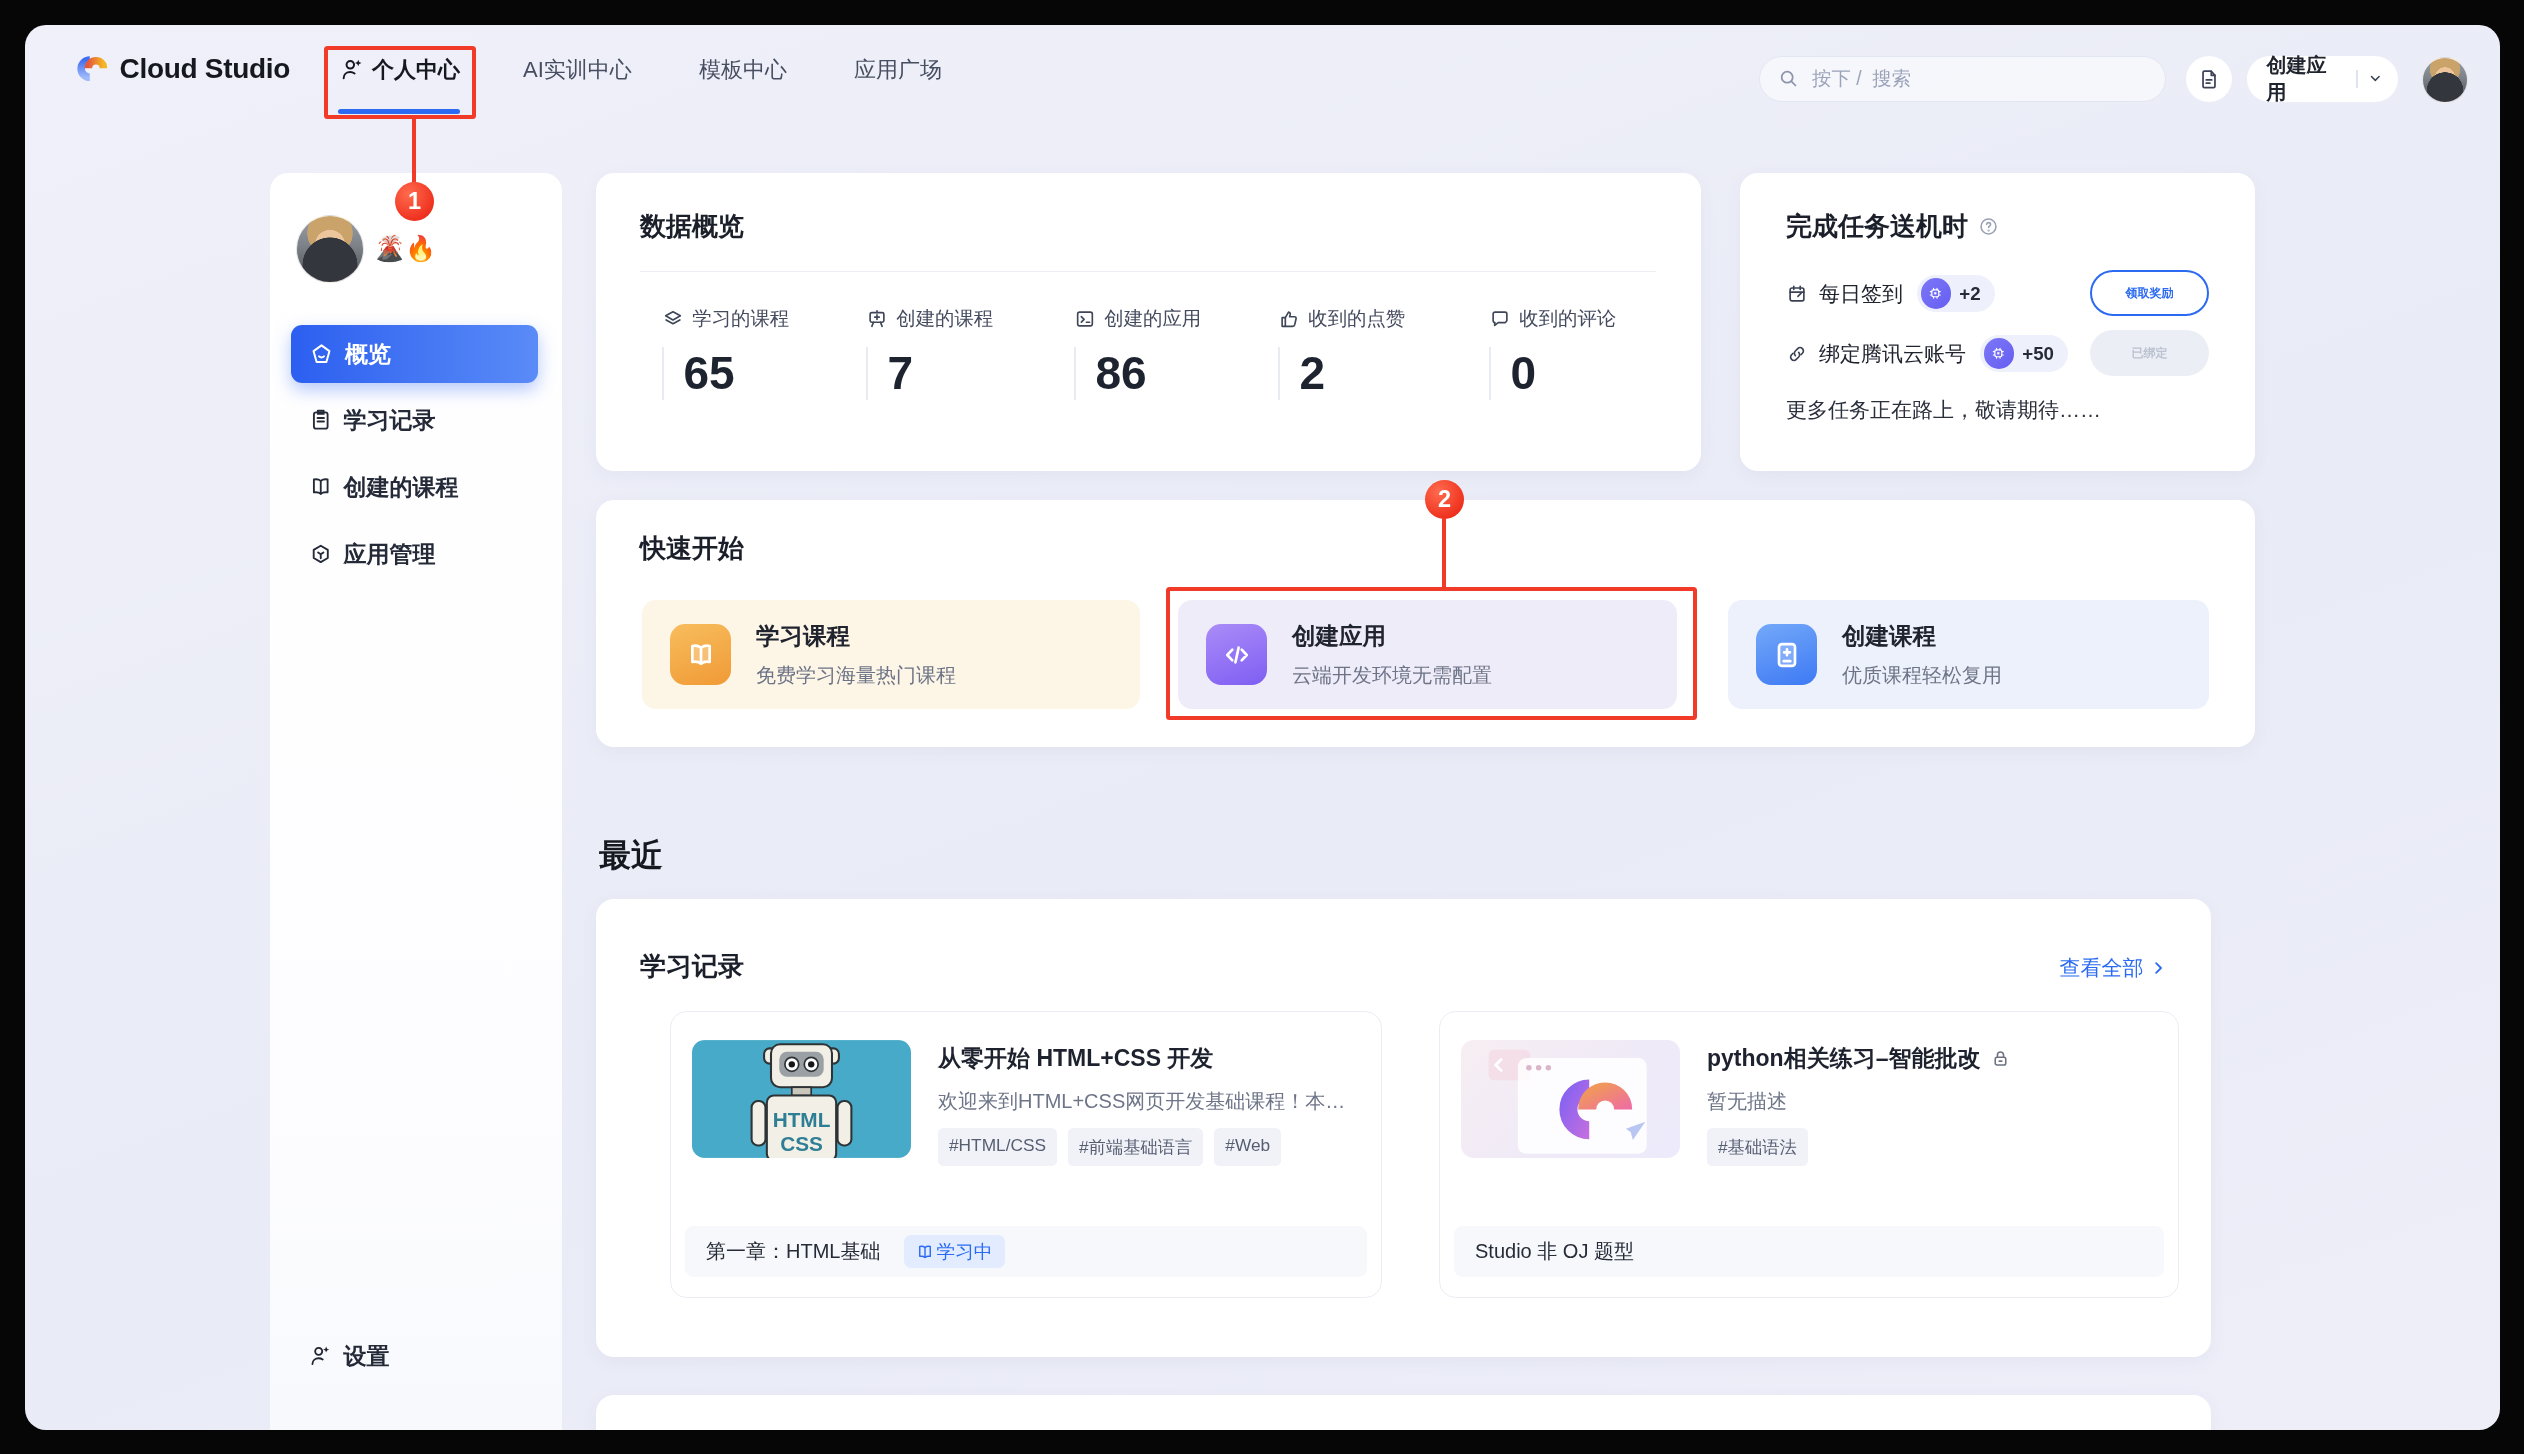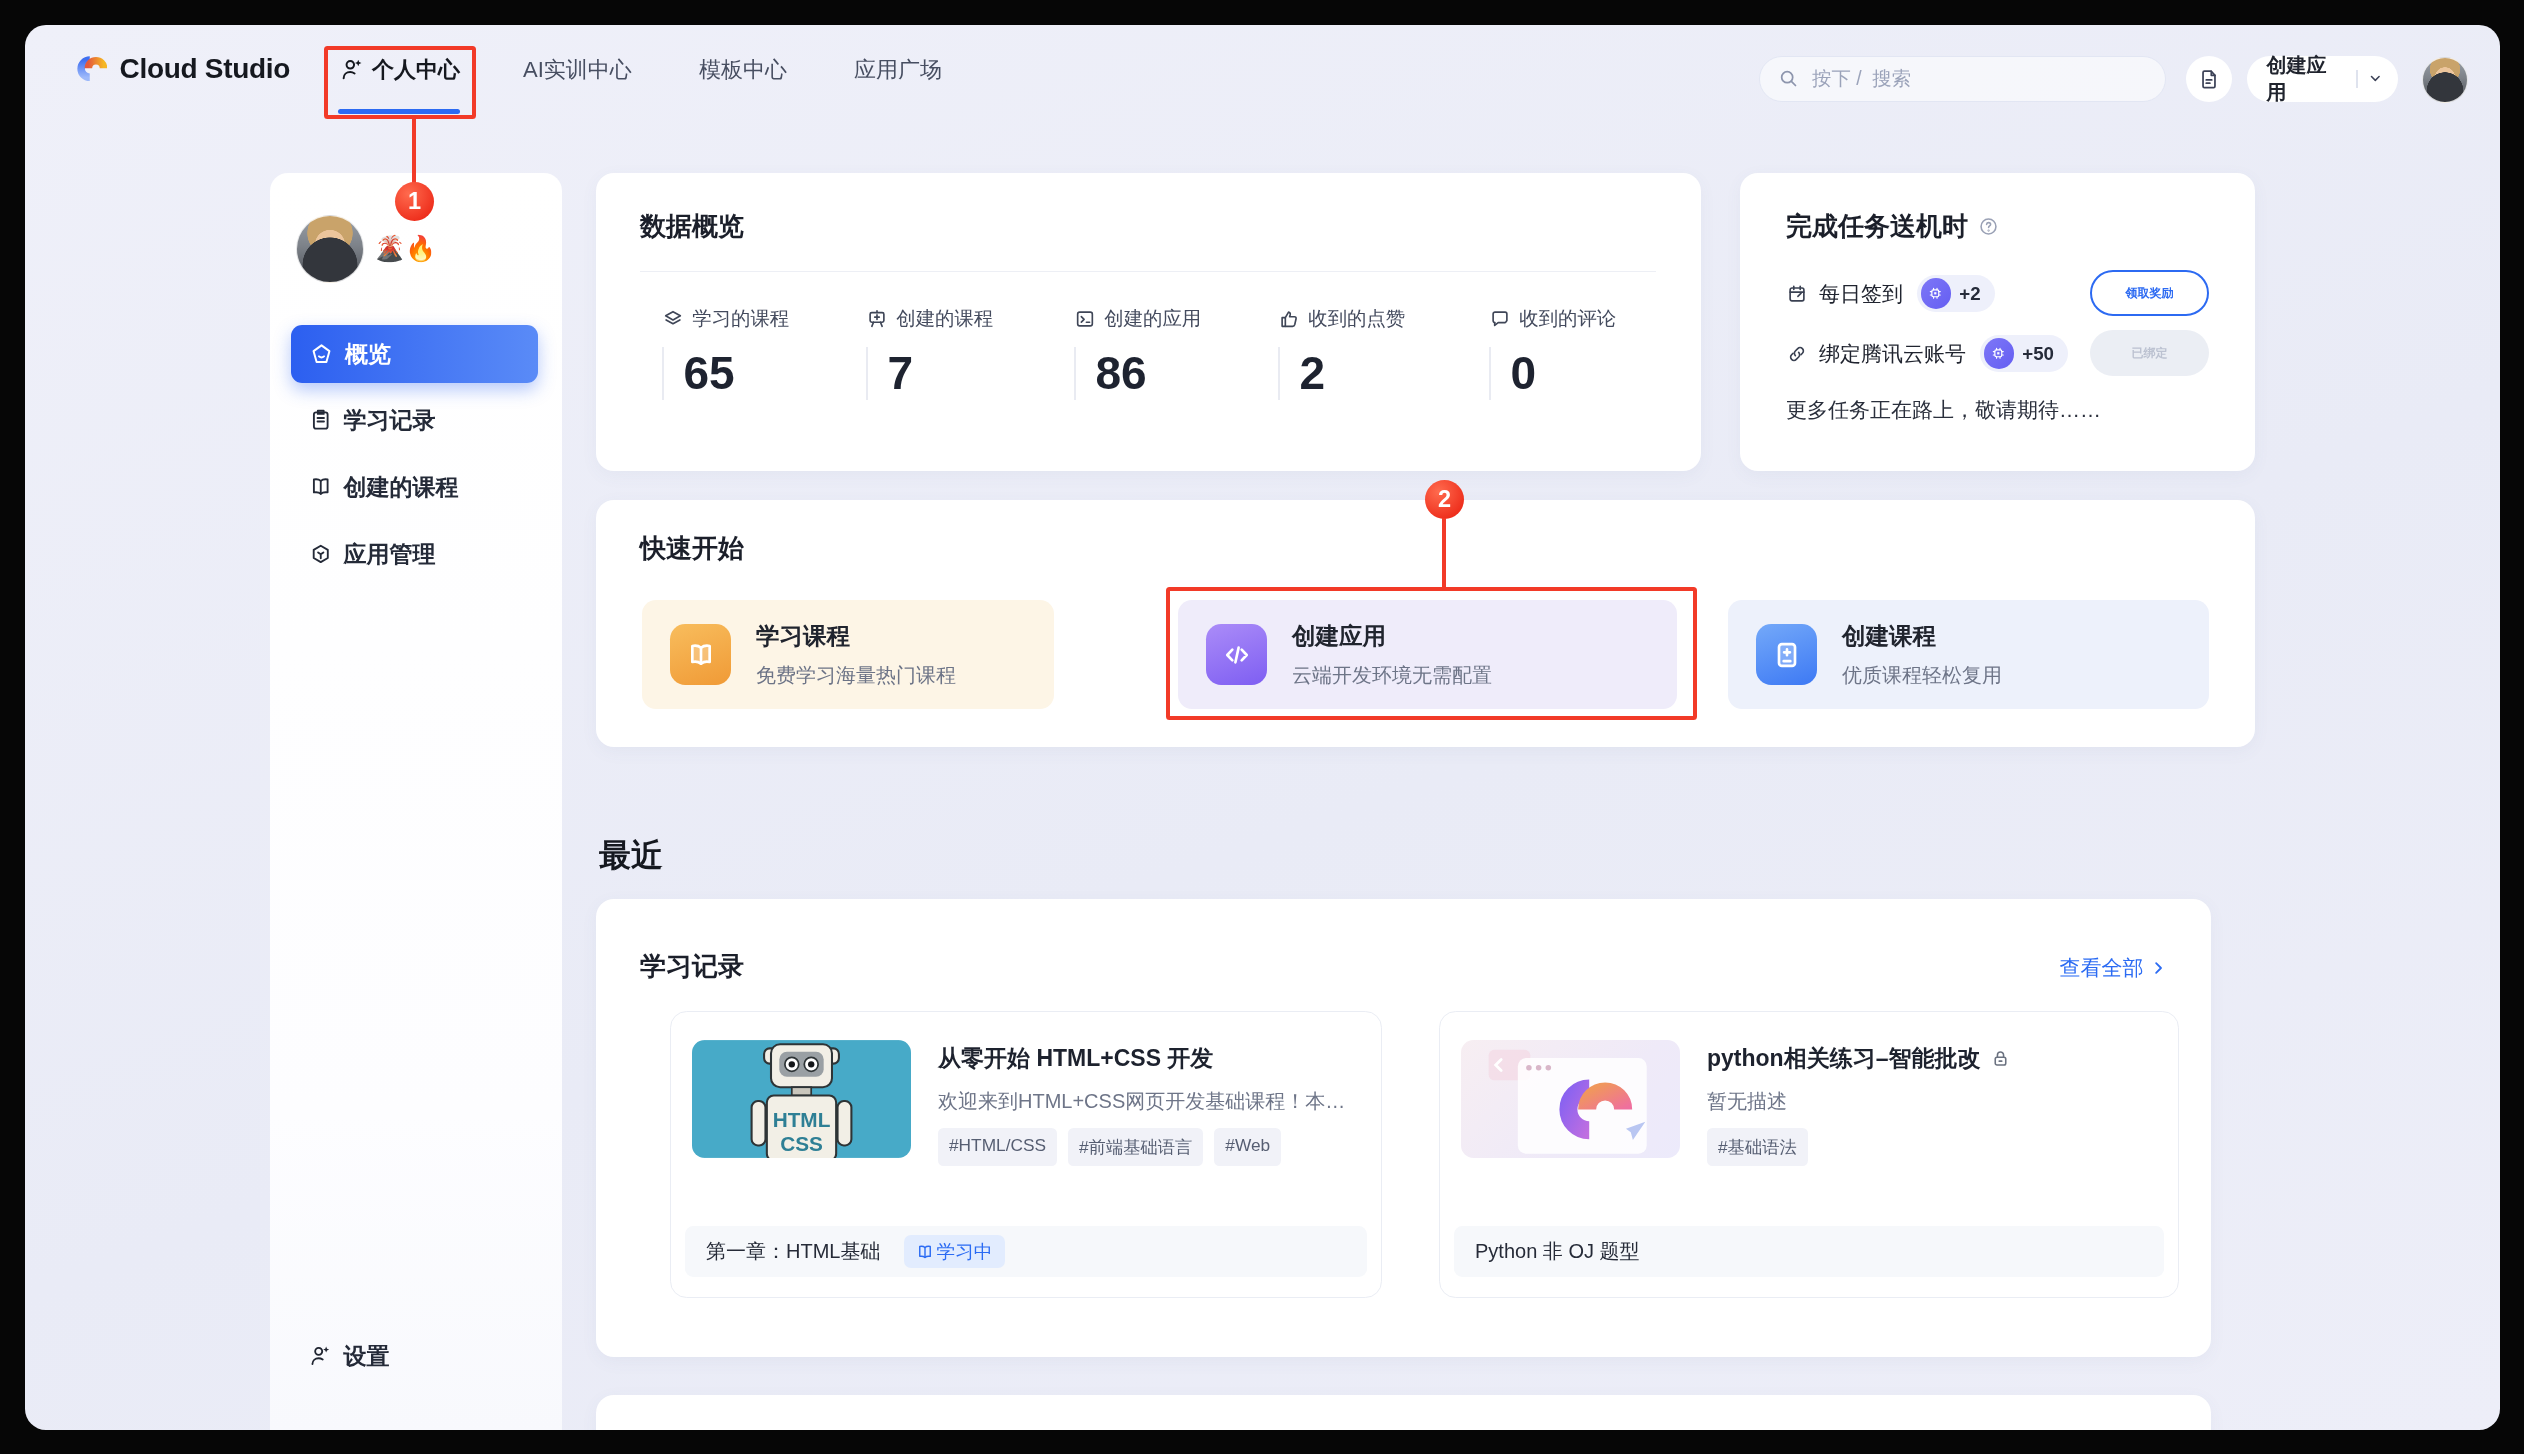--- a/index.html
+++ b/index.html
@@ -333,21 +333,21 @@
       </span>
     </div>
     <div class="task-btn disabled" style="top:157px;">已绑定</div>
 
     <div class="abs" style="left:46px;top:223px;font-size:21px;color:#2a2f3c;">更多任务正在路上，敬请期待……</div>
   </div>
 
   <div class="card" style="left:571px;top:475px;width:1659px;height:247px;">
     <div class="abs card-title" style="left:44px;top:30.5px;">快速开始</div>
 
-    <div class="quick-card" style="left:46px;width:412px;background:#fdf5e6;">
+    <div class="quick-card" style="left:46px;width:498px;background:#fdf5e6;">
       <span class="quick-icon" style="background:linear-gradient(160deg,#f8bd5d,#f09a36);">
         <svg width="32" height="32" viewBox="0 0 24 24" fill="none" stroke="#fff" stroke-width="2" stroke-linecap="round" stroke-linejoin="round">
           <path d="M12 6.5c-1.8-1.5-4-1.8-6.5-1.3v12c2.5-.5 4.7-.2 6.5 1.3 1.8-1.5 4-1.8 6.5-1.3v-12C16 4.7 13.8 5 12 6.5z" fill="#fff" fill-opacity=".25"></path>
           <path d="M12 6.5v12"></path>
         </svg>
       </span>
       <span class="quick-txt">
         <div class="quick-title">学习课程</div>
         <div class="quick-sub">免费学习海量热门课程</div>
       </span>
@@ -467,21 +467,21 @@
             <path d="M8.5 10.5V8a3.5 3.5 0 0 1 7 0v2.5"></path>
               <path d="M10.5 15h3"></path>
           </svg>
         </span>
       </div>
       <div class="course-desc">暂无描述</div>
       <div class="tag-row">
         <span class="tag">#基础语法</span>
       </div>
       <div class="course-footer">
-        <span class="cf-text">Python 非 OJ 题型</span>
+        <span class="cf-text">Studio 非 OJ 题型</span>
       </div>
     </div>
   </div>
 
   <div class="card" style="left:571px;top:1370px;width:1615px;height:90px;"></div>
 
   <div class="anno-box" style="left:299px;top:21px;width:152px;height:73px;"></div>
   <div class="anno-line" style="left:387px;top:94px;height:64px;"></div>
   <div class="anno-circle" style="left:370px;top:157px;">
     <span>1</span>

